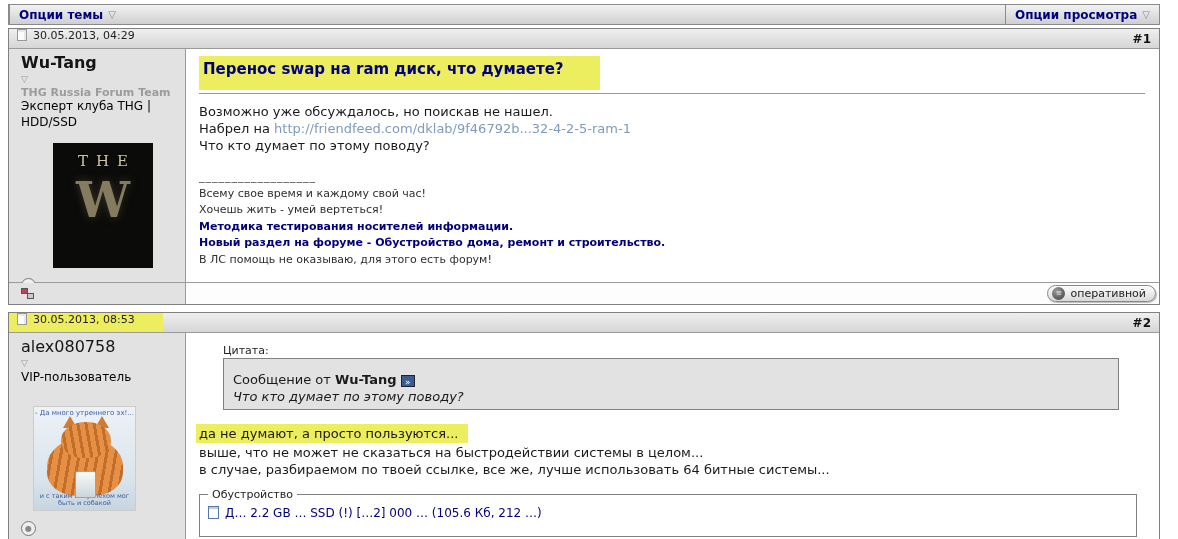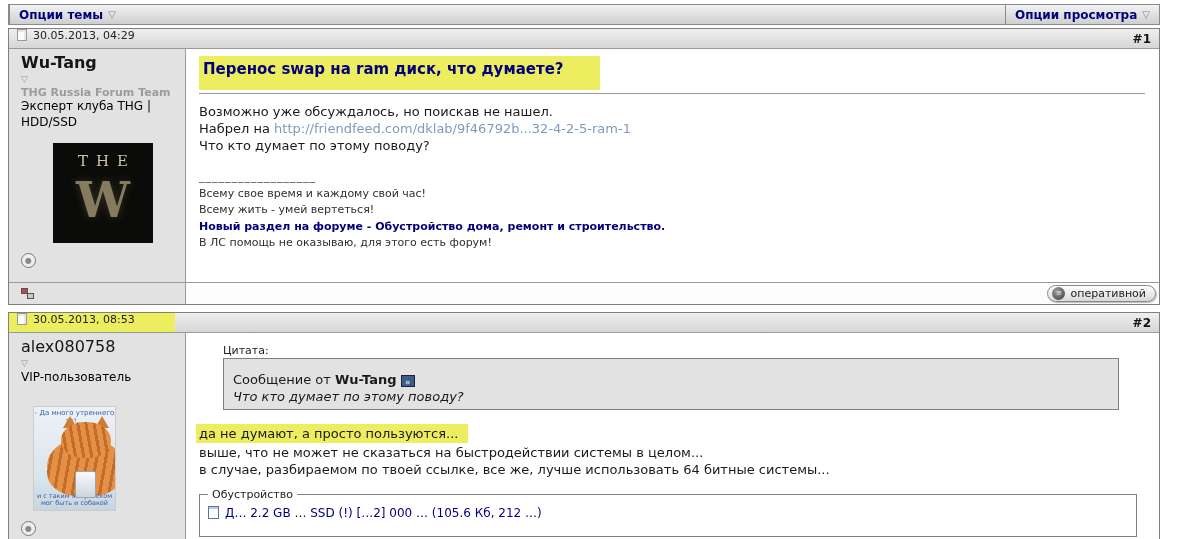--- a/index.html
+++ b/index.html
@@ -13,45 +13,45 @@
   .tb-btn { border-left:1px solid #8A8A8A; padding:0 9px; display:flex; align-items:center; gap:5px;
             font-size:12px; font-weight:bold; color:#00007A; cursor:pointer; }
   .tb-arrow { color:#7A88A8; font-size:10px; font-weight:normal; }
 
   
   .post { border:1px solid #808080; margin-top:3px; background:#fff; }
   .post + .post { margin-top:7px; }
   .post-header { height:20px; background:linear-gradient(#EFEFEF,#D6D6D6); border-bottom:1px solid #9A9A9A;
                  display:flex; align-items:center; font-size:11px; color:#222; padding-right:8px; }
   .hdr-inner { display:flex; height:100%; padding:0 8px; gap:6px; }
-  .hdr-inner.hl-date { background:#EDED60; padding-right:40px; }
+  .hdr-inner.hl-date { background:#EDED60; padding-right:28px; }
   .page-icon { width:10px; height:12px; background:#FCFCFC; border:1px solid #999;
                box-shadow:inset -2px 2px 0 #E8E8E8; }
   .post-num { margin-left:auto; font-weight:bold; font-size:12px; color:#111; }
 
   .post-main { display:flex; }
   .user-col { width:177px; min-width:177px; background:#E2E2E2; border-right:1px solid #9A9A9A;
               padding:4px 10px 6px 12px; }
   .username { font-size:16px; font-weight:bold; color:#151515; }
   .username.normal { font-weight:normal; }
   .user-arrow { color:#999; font-size:9px; display:block; margin:2px 0; }
   .user-team { color:#9C9C9C; font-weight:bold; font-size:11px; }
   .user-title { font-size:12px; color:#000000; line-height:1.3; }
   .status-icon { width:15px; height:15px; border:1px solid #777; border-radius:50%;
                  background:#EFEFEF; margin-top:10px; display:flex; align-items:center; justify-content:center;
                  color:#888; font-size:8px; }
 
   
-  .avatar-thew { width:100px; height:100px; background:#0B0B09; margin:13px 0 0 32px;
+  .avatar-thew { width:100px; height:125px; background:#0B0B09; margin:13px 0 0 32px;
                  display:flex; flex-direction:column; align-items:center; overflow:hidden; }
   .thew-the { color:#CFC49E; font-family:"DejaVu Serif", serif; font-size:15px; letter-spacing:8px;
               text-indent:8px; margin-top:9px; text-shadow:0 0 3px #000; }
   .thew-w { color:#857C60; font-family:"DejaVu Serif", serif; font-size:48px; font-weight:bold;
             line-height:1; margin-top:6px; text-shadow:0 0 8px #3a3526; }
-  .avatar-cat { width:83px; height:105px; background:linear-gradient(#EDF2F6,#D9E4EC 70%, #C8D5DF);
+  .avatar-cat { width:103px; height:105px; background:linear-gradient(#EDF2F6,#D9E4EC 70%, #C8D5DF);
                 margin:20px 0 0 12px; position:relative; overflow:hidden; border:1px solid #CCC; }
   .cat-cap-top { position:absolute; top:2px; width:100%; text-align:center; font-size:7px; color:#3A5EA8; }
   .cat-cap-bottom { position:absolute; bottom:2px; width:100%; text-align:center; font-size:6.5px; color:#3A5EA8; line-height:1.1; }
   .cat-body { position:absolute; bottom:14px; left:13px; width:76px; height:58px;
               border-radius:48% 48% 40% 40%;
               background:repeating-linear-gradient(100deg,#E59045 0 6px,#C36D2A 6px 9px); }
   .cat-head { position:absolute; top:15px; left:27px; width:50px; height:36px; border-radius:50% 50% 46% 46%;
               background:repeating-linear-gradient(80deg,#E59045 0 5px,#C36D2A 5px 8px); z-index:2; }
   .cat-ear-l,.cat-ear-r { position:absolute; top:9px; width:0; height:0; z-index:1;
               border-left:7px solid transparent; border-right:7px solid transparent; border-bottom:12px solid #D07C33; }
@@ -146,21 +146,22 @@
 
         <div class="msg-col">
           <div class="thread-title">Перенос swap на ram диск, что думаете?</div>
           <hr class="title-rule">
           <div class="body-line">Возможно уже обсуждалось, но поискав не нашел.</div>
           <div class="body-line"><span>Набрел на </span><a class="ext-link">http://friendfeed.com/dklab/9f46792b...32-4-2-5-ram-1</a></div>
           <div class="body-line">Что кто думает по этому поводу?</div>
           <div class="sig">
             <div class="sig-sep">__________________</div>
             <div>Всему свое время и каждому свой час!</div>
-            <div>Всему жить - умей вертеться!</div>
+            <div>Хочешь жить - умей вертеться!</div>
+            <div class="sig-link">Методика тестирования носителей информации.</div>
             <div class="sig-link">Новый раздел на форуме - Обустройство дома, ремонт и строительство.</div>
             <div>В ЛС помощь не оказываю, для этого есть форум!</div>
           </div>
         </div>
       </div>
 
       <div class="post-footer">
         <div class="footer-left">
           <span class="ip-icon">
               <i></i>

